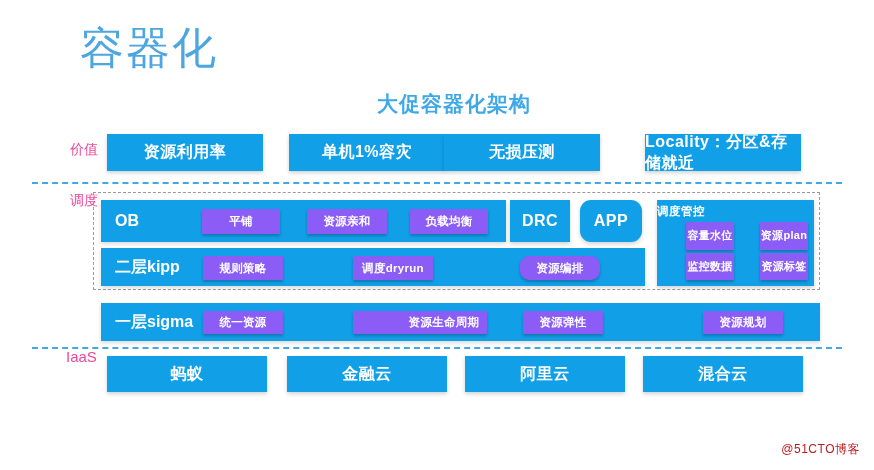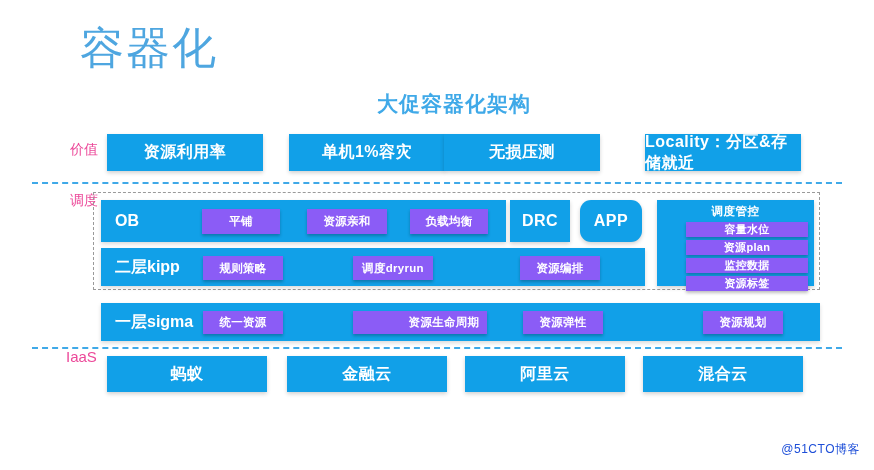--- a/index.html
+++ b/index.html
@@ -146,21 +146,21 @@
   .chip-ob1 { left: 284px; top: 209px; width: 80px;  height: 25px; justify-content: center; }
   .chip-ob2 { left: 387px; top: 209px; width: 78px;  height: 25px; }
 
   
   .box-drc { left: 510px; top: 200px; width: 60px; height: 42px; }
   .box-app { left: 580px; top: 200px; width: 62px; height: 42px; border-radius: 11px; }
 
   
   .chip-kp0 { left: 180px; top: 256px; width: 80px; height: 24px; }
   .chip-kp1 { left: 330px; top: 256px; width: 80px; height: 24px; }
-  .chip-kp2 { left: 497px; top: 256px; width: 80px; height: 24px; }
+  .chip-kp2 { left: 497px; top: 256px; width: 80px; height: 24px; border-radius: 9px; }
 
   
   .chip-sg0 { left: 180px; top: 311px; width: 80px; height: 23px; }
   .chip-sg1 { left: 330px; top: 311px; width: 86px; height: 23px; padding-left: 48px; }
   .chip-sg2 { left: 500px; top: 311px; width: 80px; height: 23px; }
   .chip-sg3 { left: 680px; top: 311px; width: 80px; height: 23px; }
 
   
   .ctrl-panel {
     position: absolute;
@@ -168,35 +168,35 @@
     top: 200px;
     width: 157px;
     height: 86px;
     background: #11a0e8;
     box-shadow: 0 2px 4px rgba(0,0,0,0.18);
   }
   .ctrl-panel .ctrl-title {
     position: absolute;
     left: 0; top: 4px;
     width: 157px;
-    text-align: center;
+    text-align: left;
     color: #ffffff;
     font-size: 11.5px;
     font-weight: 700;
     letter-spacing: 0.5px;
     font-family: Liberation Serif, serif;
   }
   .ctrl-grid {
     position: absolute;
     left: 6px;
     top: 22px;
     width: 145px;
     height: 58px;
     display: grid;
-    grid-template-columns: 1fr;
+    grid-template-columns: 1fr 1fr;
     grid-template-rows: 1fr 1fr;
     gap: 3px;
   }
   .ctrl-grid .green-chip {
     position: relative;
     left: auto; top: auto; width: auto; height: auto;
     font-size: 11px;
   }
 
   
@@ -209,21 +209,21 @@
   .iaas-box.i1 { left: 287px; }
   .iaas-box.i2 { left: 465px; }
   .iaas-box.i3 { left: 643px; }
 
   
   .watermark {
     position: absolute;
     right: 14px;
     bottom: 12px;
     font-size: 12px;
-    color: #1d4ed8;
+    color: #b91c1c;
     letter-spacing: 0.5px;
   }
 </style>
 </head>
 <body>
 
 <div id="slide">
 
   <div class="main-title">容器化</div>
   <div class="sub-title">大促容器化架构</div>

